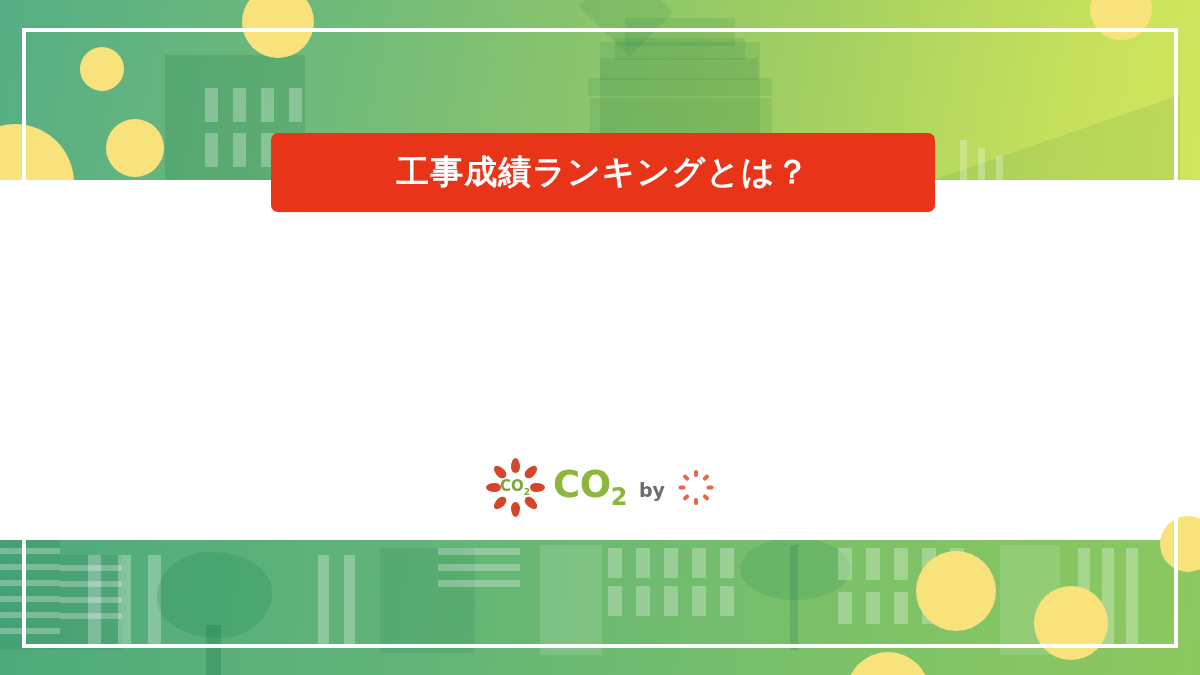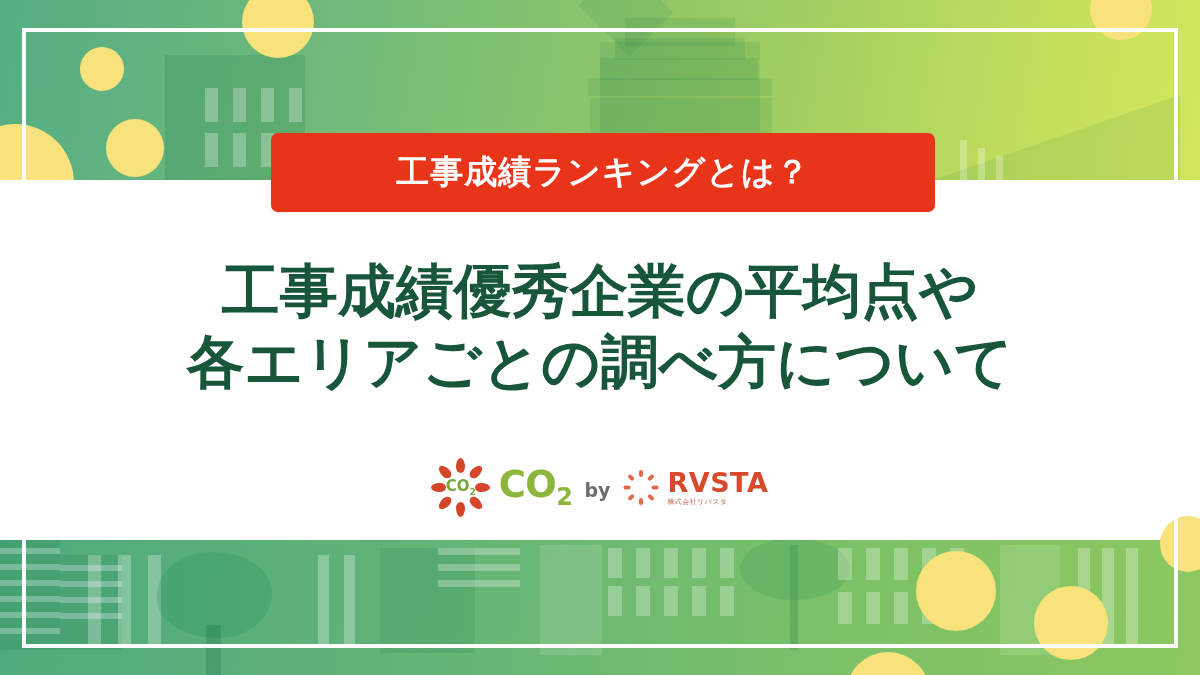--- a/index.html
+++ b/index.html
@@ -244,24 +244,20 @@
   <div class="dot" style="left:916px;top:551px;width:80px;height:80px;"></div>
   <div class="dot" style="left:1034px;top:586px;width:74px;height:74px;"></div>
   <div class="dot" style="left:846px;top:652px;width:84px;height:84px;"></div>
 
   <div class="frame"></div>
 
   <div class="badge">
     <span class="badge-text">工事成績ランキングとは？</span>
   </div>
 
-  <div class="headline">
-    <span class="ln">工事成績優秀企業の平均点や</span>
-    <span class="ln">各エリアごとの調べ方について</span>
-  </div>
 
   <div class="logos">
 
     <div class="co2mark">
       <div class="petal" style="transform:rotate(0deg) translateY(-22px);"></div>
       <div class="petal" style="transform:rotate(45deg) translateY(-22px);"></div>
       <div class="petal" style="transform:rotate(90deg) translateY(-22px);"></div>
       <div class="petal" style="transform:rotate(135deg) translateY(-22px);"></div>
       <div class="petal" style="transform:rotate(180deg) translateY(-22px);"></div>
       <div class="petal" style="transform:rotate(225deg) translateY(-22px);"></div>
@@ -281,19 +277,15 @@
       <div class="seg" style="transform:rotate(0deg) translateY(-14px);"></div>
       <div class="seg" style="transform:rotate(45deg) translateY(-14px);"></div>
       <div class="seg" style="transform:rotate(90deg) translateY(-14px);"></div>
       <div class="seg" style="transform:rotate(135deg) translateY(-14px);"></div>
       <div class="seg" style="transform:rotate(180deg) translateY(-14px);"></div>
       <div class="seg" style="transform:rotate(225deg) translateY(-14px);"></div>
       <div class="seg" style="transform:rotate(270deg) translateY(-14px);"></div>
       <div class="seg" style="transform:rotate(315deg) translateY(-14px);"></div>
     </div>
 
-    <div class="rvsta">
-      <div class="rv-name">RVSTA</div>
-      <div class="rv-sub">株式会社リバスタ</div>
-    </div>
   </div>
 
 </div>
 
 </body></html>

